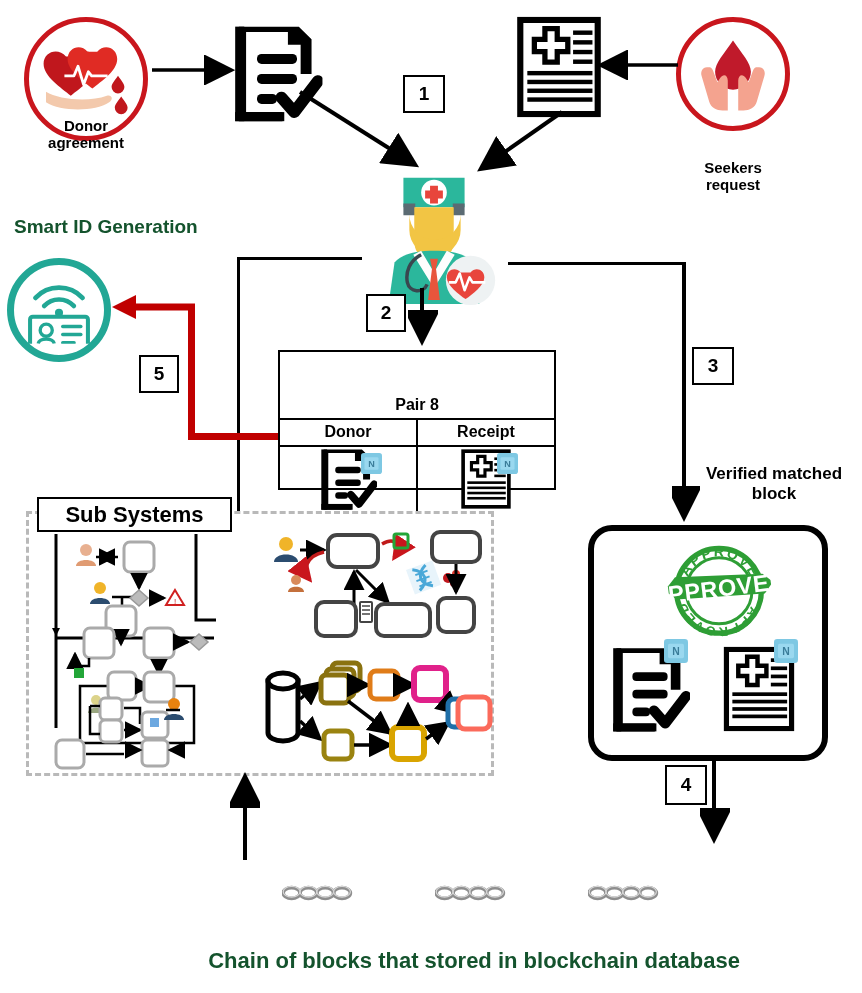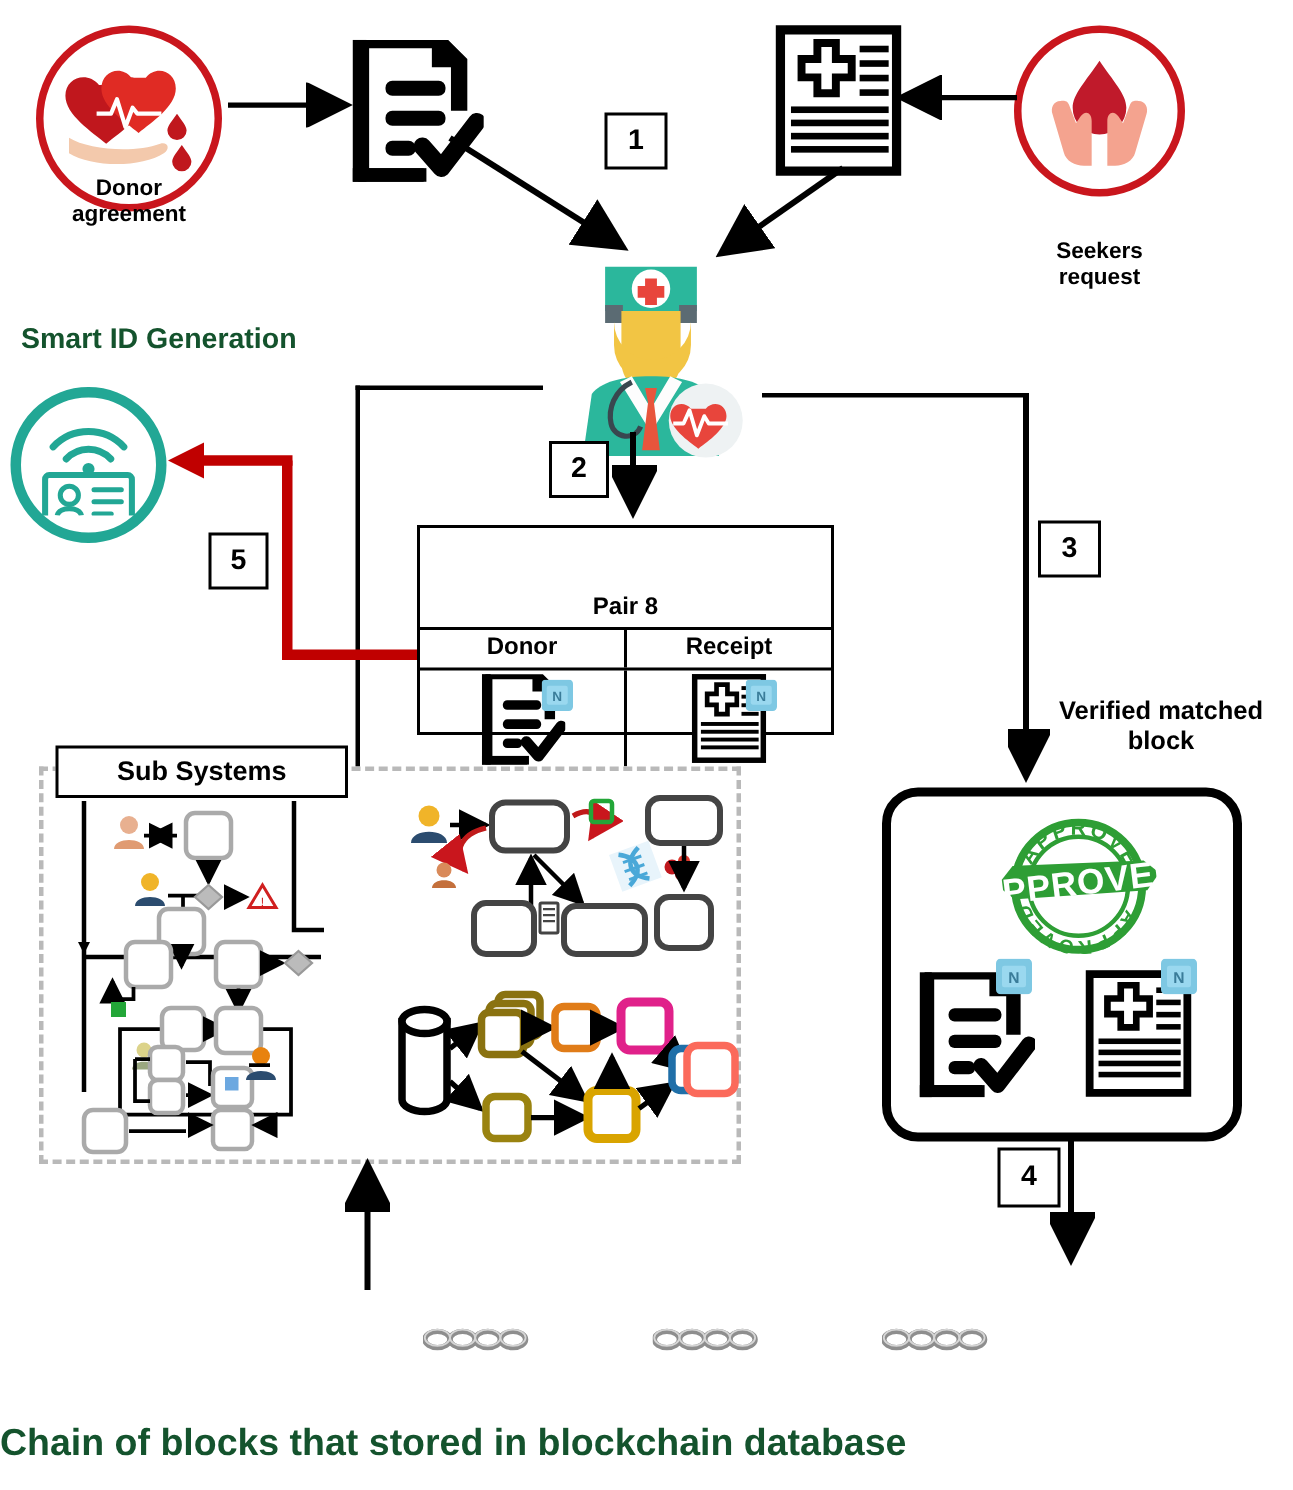--- a/index.html
+++ b/index.html
@@ -109,21 +109,21 @@
     border: 3px dashed #b9b9b9;
     background: #fff;
   }
   .subsys-label {
     border: 2px solid #000;
     background: #fff;
     display: flex;
     align-items: center;
     justify-content: center;
     font-weight: bold;
-    font-size: 18px;
+    font-size: 22px;
     z-index: 5;
   }
 </style>
 </head>
 <body>
 
 <div id="canvas">
 
   <svg width="0" height="0" style="position:absolute" aria-hidden="true">
     <defs>
@@ -541,15 +541,15 @@
   <svg class="abs" style="left:282px; top:880px; width:72px; height:26px;" viewBox="0 0 120 40">
       <use href="#sym-chain"></use>
     </svg>
   <svg class="abs" style="left:435px; top:880px; width:72px; height:26px;" viewBox="0 0 120 40">
       <use href="#sym-chain"></use>
     </svg>
   <svg class="abs" style="left:588px; top:880px; width:72px; height:26px;" viewBox="0 0 120 40">
       <use href="#sym-chain"></use>
     </svg>
 
-  <div class="abs red-title" style="left:0px; top:948px; width:740px; text-align:left; font-size:25px;">Chain of blocks that stored in blockchain database</div>
+  <div class="abs red-title" style="left:0px; top:948px; width:740px; text-align:right; font-size:22px;">Chain of blocks that stored in blockchain database</div>
 
 </div>
 
 </body></html>

